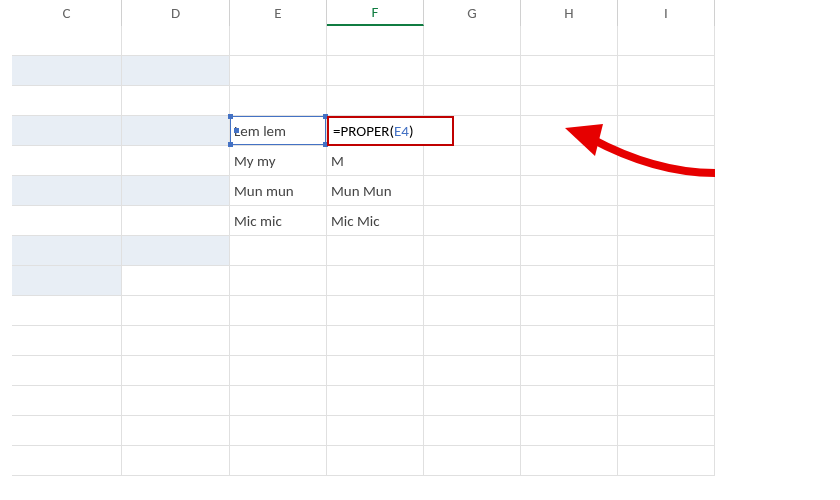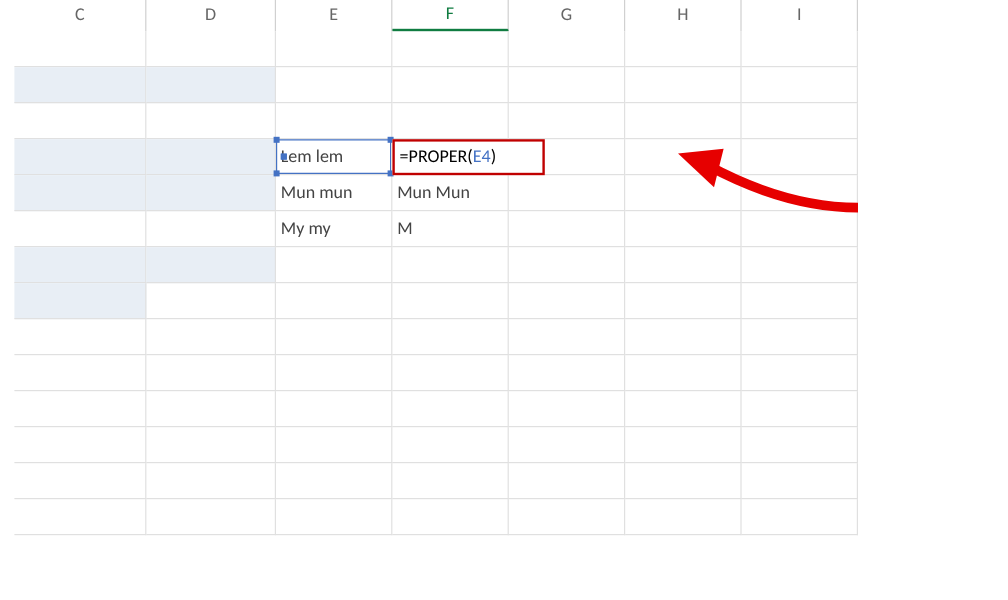--- a/index.html
+++ b/index.html
@@ -132,48 +132,62 @@
         <span class="formula-ref">E4</span>
         <span class="formula-op">)</span>
     </div>
     <div class="cell" style="width:67px;border-left:none"></div>
     <div class="cell" style="width:97px"></div>
     <div class="cell" style="width:97px"></div>
   </div>
 
   <div class="grid-row">
     <div class="row-hdr"></div>
+    <div class="cell" style="width:110px"></div>
+    <div class="cell" style="width:108px"></div>
+    <div class="cell" style="width:97px">
+        <span>My my</span>
+      </div>
+    <div class="cell" style="width:97px">
+        <span>M</span>
+      </div>
+    <div class="cell" style="width:97px"></div>
+    <div class="cell" style="width:97px"></div>
+    <div class="cell" style="width:97px"></div>
+  </div>
+
+  <div class="grid-row">
+    <div class="row-hdr"></div>
     <div class="cell shaded" style="width:110px"></div>
     <div class="cell shaded" style="width:108px"></div>
     <div class="cell" style="width:97px">
         <span>Mun mun</span>
       </div>
     <div class="cell" style="width:97px">
         <span>Mun Mun</span>
       </div>
     <div class="cell" style="width:97px"></div>
     <div class="cell" style="width:97px"></div>
     <div class="cell" style="width:97px"></div>
   </div>
 
   <div class="grid-row">
     <div class="row-hdr"></div>
     <div class="cell" style="width:110px"></div>
     <div class="cell" style="width:108px"></div>
     <div class="cell" style="width:97px">
-        <span>My my</span>
-      </div>
-    <div class="cell" style="width:97px">
-        <span>M</span>
-      </div>
-    <div class="cell" style="width:97px"></div>
-    <div class="cell" style="width:97px"></div>
-    <div class="cell" style="width:97px"></div>
-  </div>
-
+        <span>Mic mic</span>
+      </div>
+    <div class="cell" style="width:97px">
+        <span>Mic Mic</span>
+      </div>
+    <div class="cell" style="width:97px"></div>
+    <div class="cell" style="width:97px"></div>
+    <div class="cell" style="width:97px"></div>
+  </div>
 
   <div class="grid-row">
     <div class="row-hdr"></div>
     <div class="cell shaded" style="width:110px"></div>
     <div class="cell shaded" style="width:108px"></div>
     <div class="cell" style="width:97px"></div>
     <div class="cell" style="width:97px"></div>
     <div class="cell" style="width:97px"></div>
     <div class="cell" style="width:97px"></div>
     <div class="cell" style="width:97px"></div>

